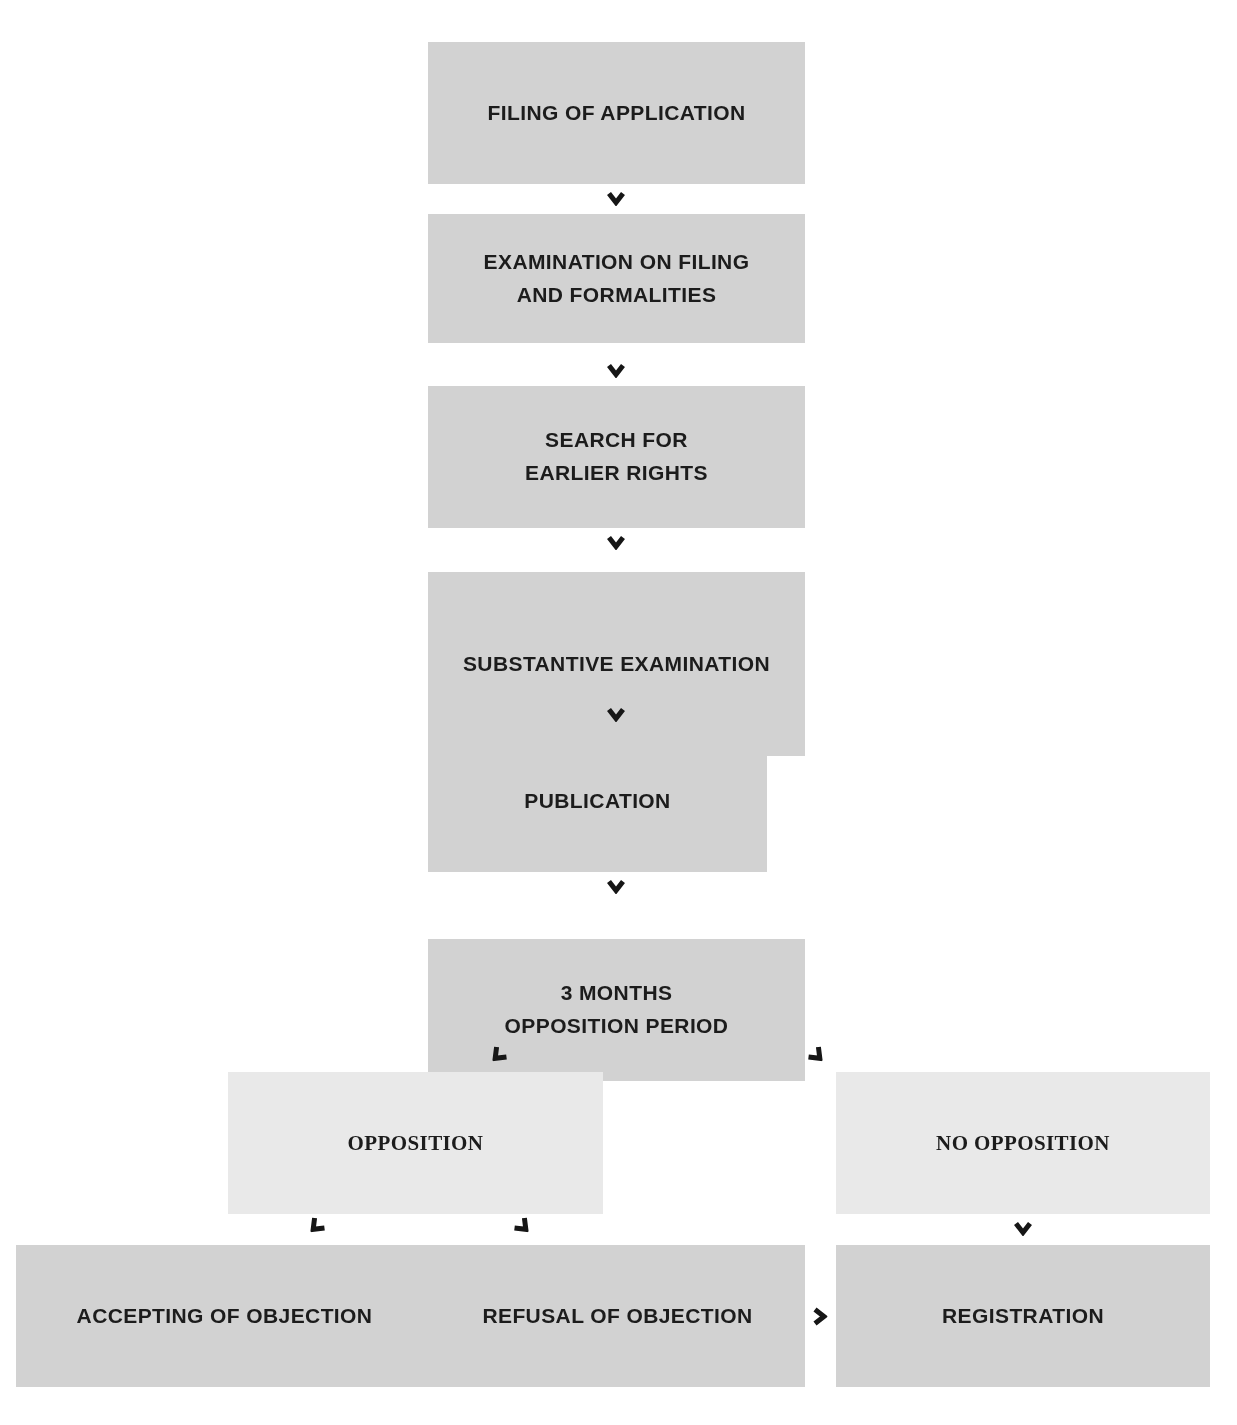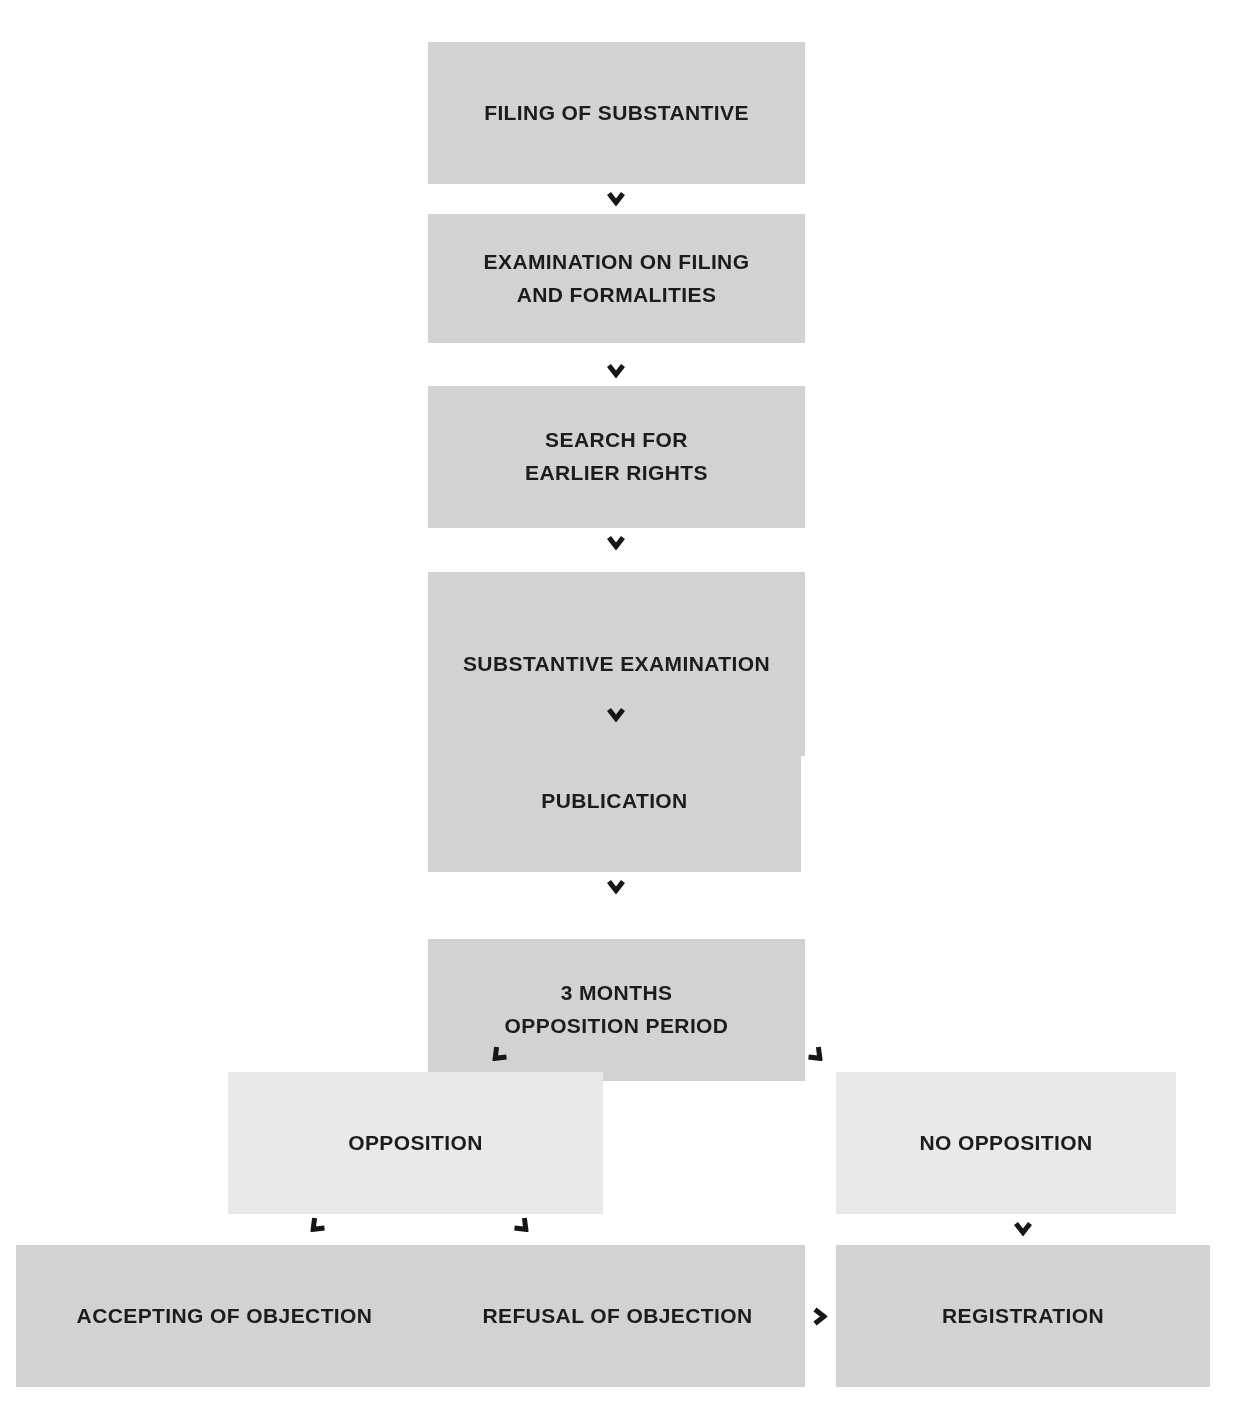--- a/index.html
+++ b/index.html
@@ -17,21 +17,21 @@
     overflow: hidden;
   }
   .box {
     position: absolute;
     display: flex;
     align-items: center;
     justify-content: center;
     text-align: center;
   }
   .box.dark  { background: #d2d2d2; }
-  .box.light { background: #e9e9e9; }
+  .box.light { background: #e9e9e9; font-family: Liberation Serif, serif; }
   .label {
     white-space: pre-line;
     font-size: 21px;
     font-weight: 700;
     letter-spacing: 0.4px;
     line-height: 1.55;
     color: #1c1c1c;
     padding: 0 14px;
   }
   .chev {
@@ -48,51 +48,51 @@
   .chev.sw    { transform: rotate(45deg); }
   .chev.se    { transform: rotate(-45deg); }
   .chev.right { transform: rotate(-90deg); }
 </style>
 </head>
 <body>
 
 <div class="canvas">
 
   <div class="box dark" style="left:428px; top:42px; width:377px; height:142px">
-    <div class="label">FILING OF SUBSTANTIVE</div>
+    <div class="label">FILING OF APPLICATION</div>
   </div>
 
   <div class="box dark" style="left:428px; top:214px; width:377px; height:129px">
     <div class="label">EXAMINATION ON FILING
 AND FORMALITIES</div>
   </div>
 
   <div class="box dark" style="left:428px; top:386px; width:377px; height:142px">
     <div class="label">SEARCH FOR
 EARLIER RIGHTS</div>
   </div>
 
   <div class="box dark" style="left:428px; top:572px; width:377px; height:184px">
     <div class="label">SUBSTANTIVE EXAMINATION</div>
   </div>
 
-  <div class="box dark" style="left:428px; top:730px; width:373px; height:142px">
+  <div class="box dark" style="left:428px; top:730px; width:339px; height:142px">
     <div class="label">PUBLICATION</div>
   </div>
 
   <div class="box dark" style="left:428px; top:939px; width:377px; height:142px">
     <div class="label">3 MONTHS
 OPPOSITION PERIOD</div>
   </div>
 
   <div class="box light" style="left:228px; top:1072px; width:375px; height:142px">
     <div class="label">OPPOSITION</div>
   </div>
 
-  <div class="box light" style="left:836px; top:1072px; width:340px; height:142px">
+  <div class="box light" style="left:836px; top:1072px; width:374px; height:142px">
     <div class="label">NO OPPOSITION</div>
   </div>
 
   <div class="box dark" style="left:16px; top:1245px; width:417px; height:142px">
     <div class="label">ACCEPTING OF OBJECTION</div>
   </div>
 
   <div class="box dark" style="left:430px; top:1245px; width:375px; height:142px">
     <div class="label">REFUSAL OF OBJECTION</div>
   </div>

